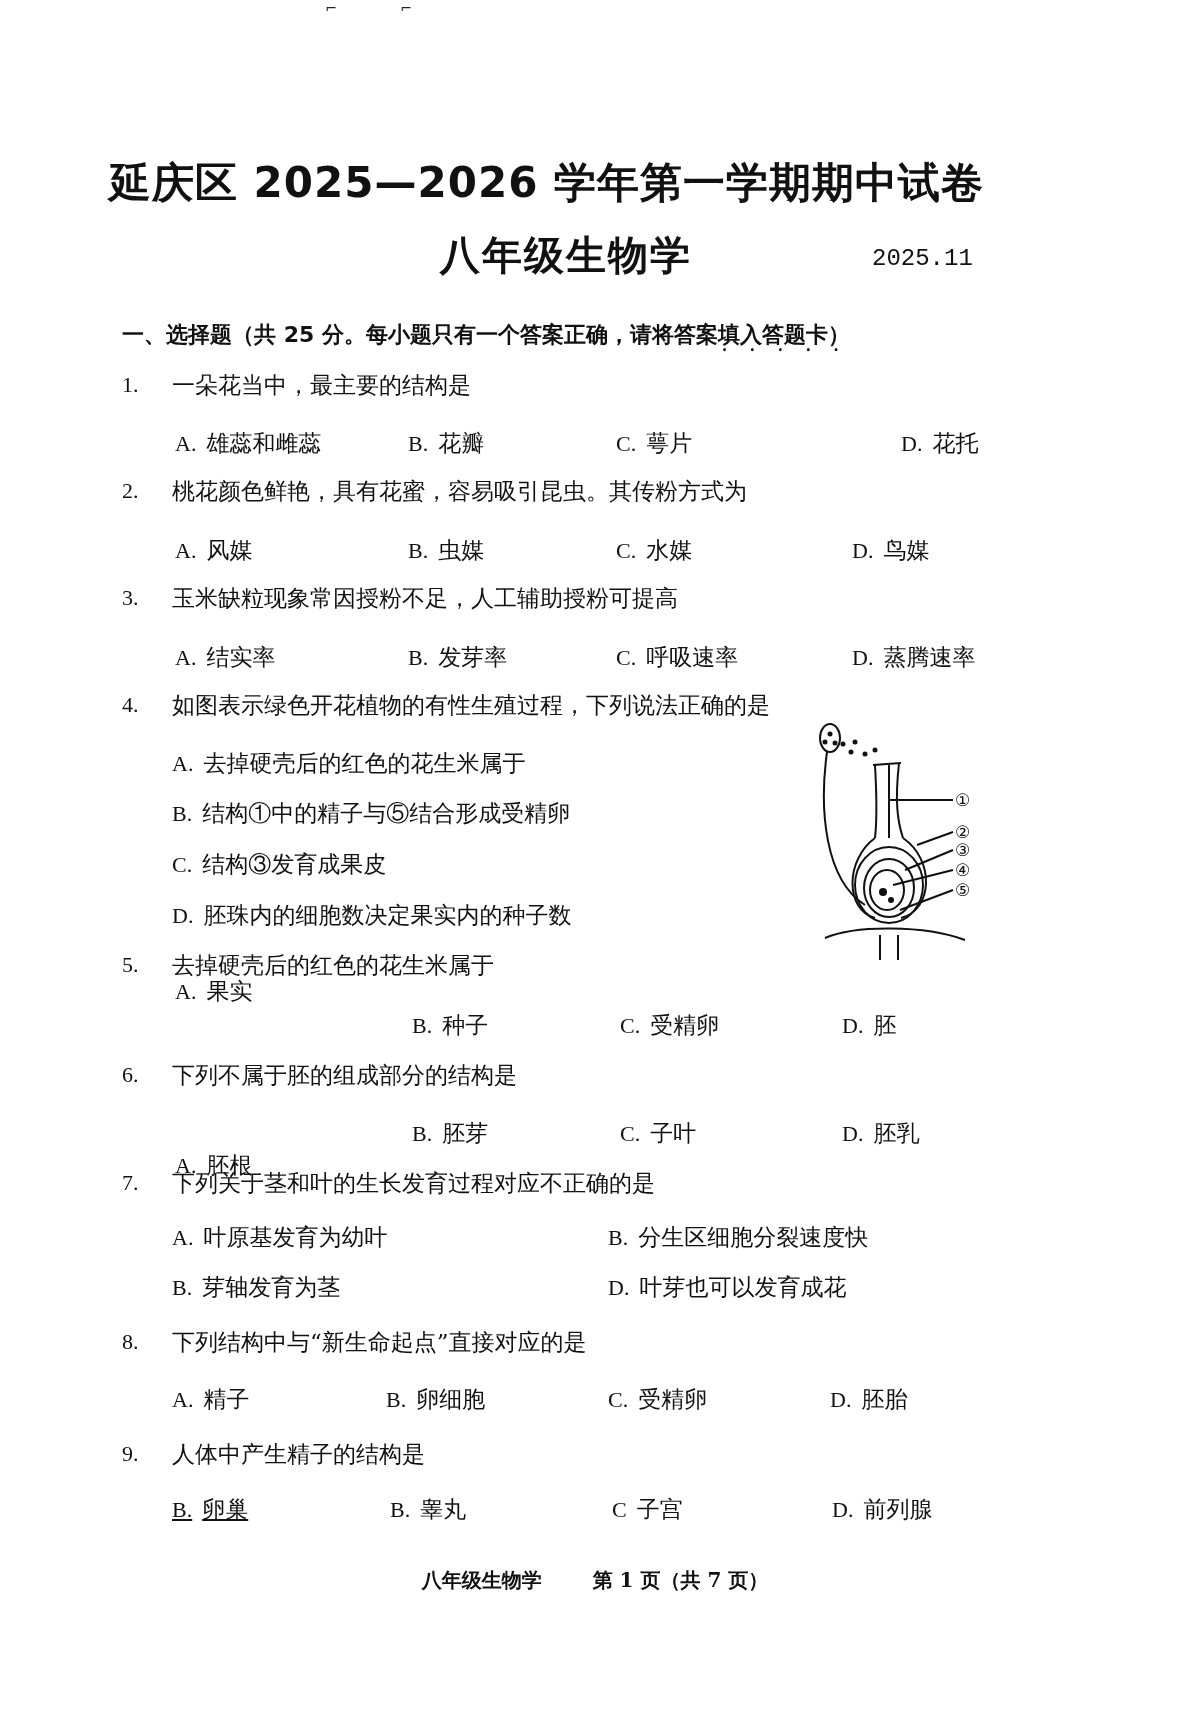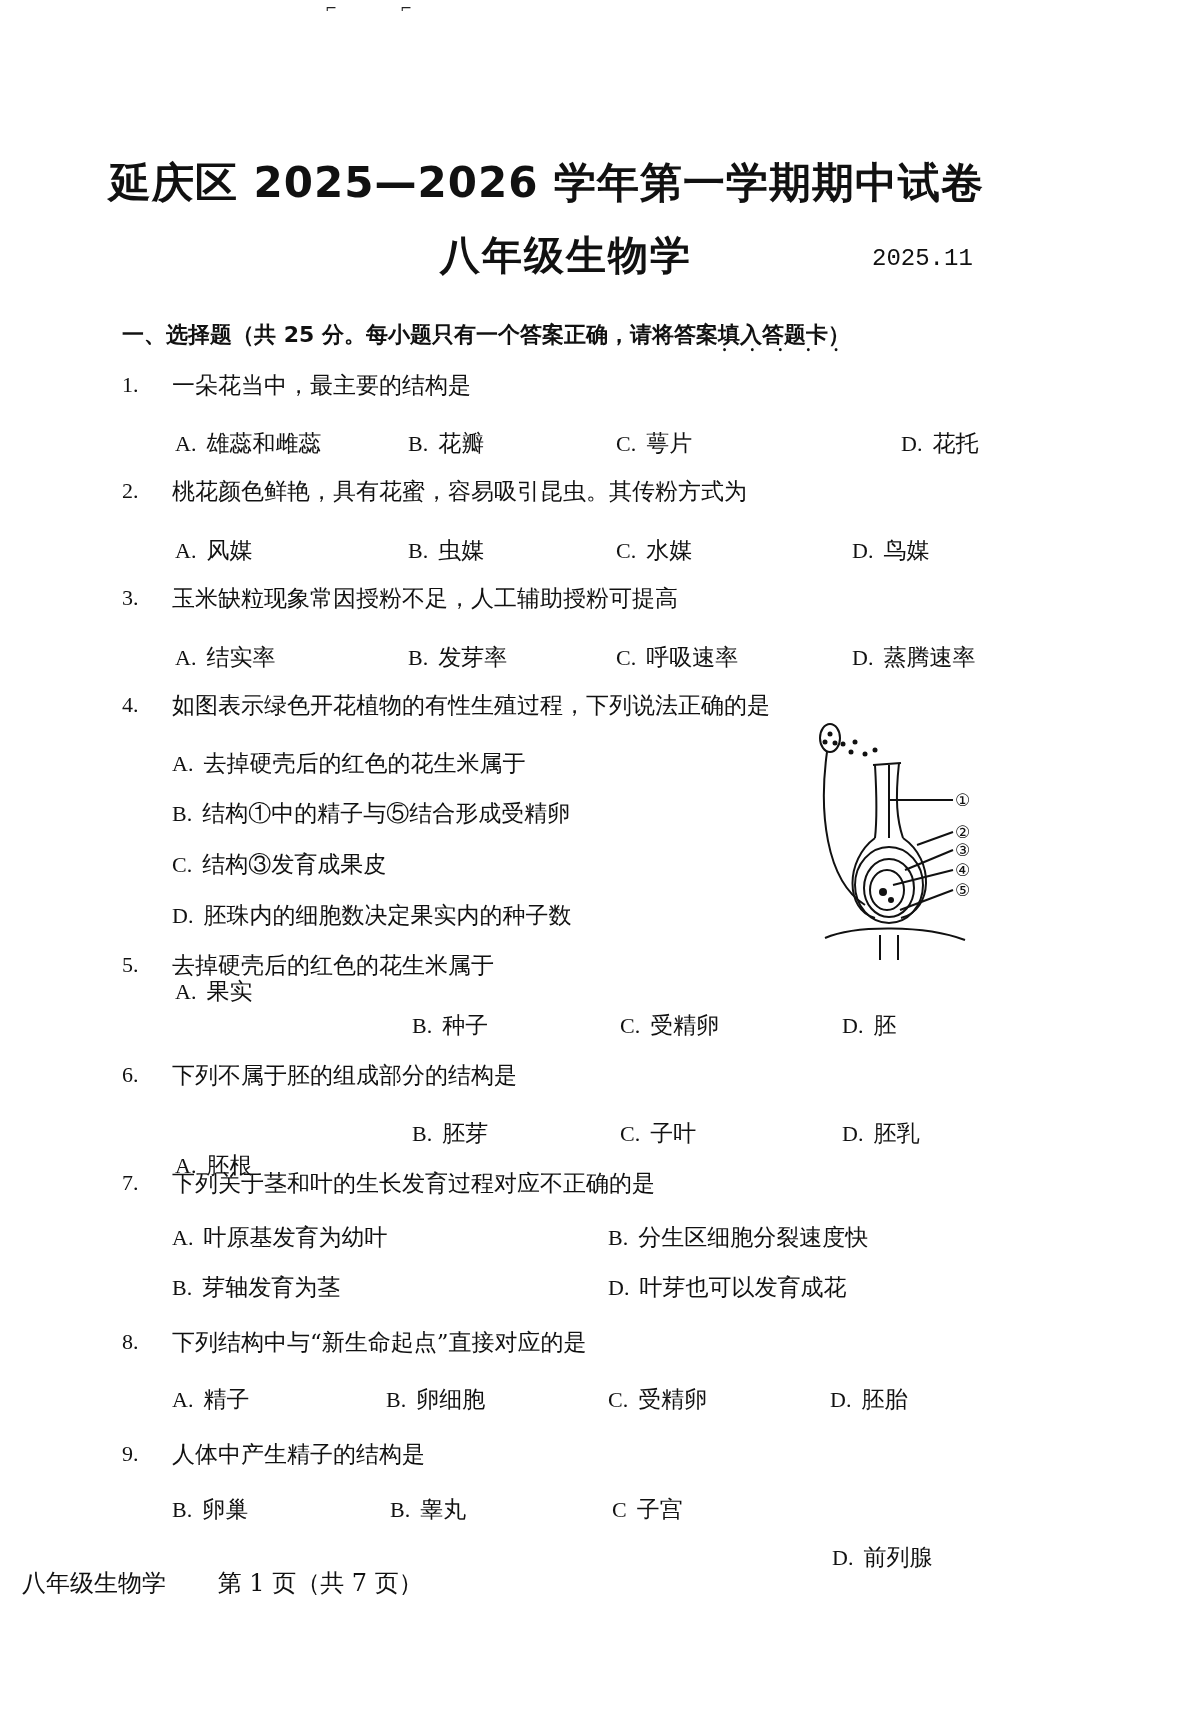--- a/index.html
+++ b/index.html
@@ -32,22 +32,22 @@
     .emph::after {
       content: "• • • • •"; position: absolute; left: 4px; top: 24px;
       font-size: 8px; letter-spacing: 10px; white-space: nowrap;
     }
     .q { position: absolute; font-size: 23px; white-space: nowrap; }
     .qnum { position: absolute; font-size: 22px; font-family: "Liberation Serif", serif; }
     .opt { position: absolute; font-size: 23px; white-space: nowrap; }
     .optl { font-family: "Liberation Serif", serif; font-size: 22px; margin-right: 10px; }
     .diagram { position: absolute; left: 805px; top: 720px; width: 200px; height: 240px; }
     .footer {
-      position: absolute; left: 0; width: 1190px; top: 1567px; text-align: left;
-      font-weight: normal; font-size: 24px;
+      position: absolute; left: 0; width: 1190px; top: 1567px; text-align: center;
+      font-weight: bold; font-size: 20px;
     }
     .footer span { margin: 0 22px; }
   </style>
 </head>
 <body>
 
 <div class="scrap" style="left:325px;">⌐</div>
 <div class="scrap" style="left:400px;">⌐</div>
 
 <div class="title">延庆区 2025—2026 学年第一学期期中试卷</div>
@@ -159,21 +159,21 @@
 
 <div class="qnum" style="left:122px;top:1329px;">8.</div>
 <div class="q" style="left:172px;top:1327px;">下列结构中与“新生命起点”直接对应的是</div>
 <div class="opt" style="left:172px;top:1384px;"><span class="optl">A.</span><span>精子</span></div>
 <div class="opt" style="left:386px;top:1384px;"><span class="optl">B.</span><span>卵细胞</span></div>
 <div class="opt" style="left:608px;top:1384px;"><span class="optl">C.</span><span>受精卵</span></div>
 <div class="opt" style="left:830px;top:1384px;"><span class="optl">D.</span><span>胚胎</span></div>
 
 <div class="qnum" style="left:122px;top:1441px;">9.</div>
 <div class="q" style="left:172px;top:1439px;">人体中产生精子的结构是</div>
-<div class="opt" style="left:172px;top:1494px;"><span class="optl">B.</span><span>卵巢</span></div>
+<div class="opt" style="left:172px;top:1494px;text-decoration:underline;"><span class="optl">B.</span><span>卵巢</span></div>
 <div class="opt" style="left:390px;top:1494px;"><span class="optl">B.</span><span>睾丸</span></div>
 <div class="opt" style="left:612px;top:1494px;"><span class="optl">C</span><span>子宫</span></div>
-<div class="opt" style="left:832px;top:1494px;margin-top:48px;"><span class="optl">D.</span><span>前列腺</span></div>
+<div class="opt" style="left:832px;top:1494px;"><span class="optl">D.</span><span>前列腺</span></div>
 
 <div class="footer">
   <span>八年级生物学</span>
   <span>第 1 页（共 7 页）</span>
 </div>
 
 </body></html>

